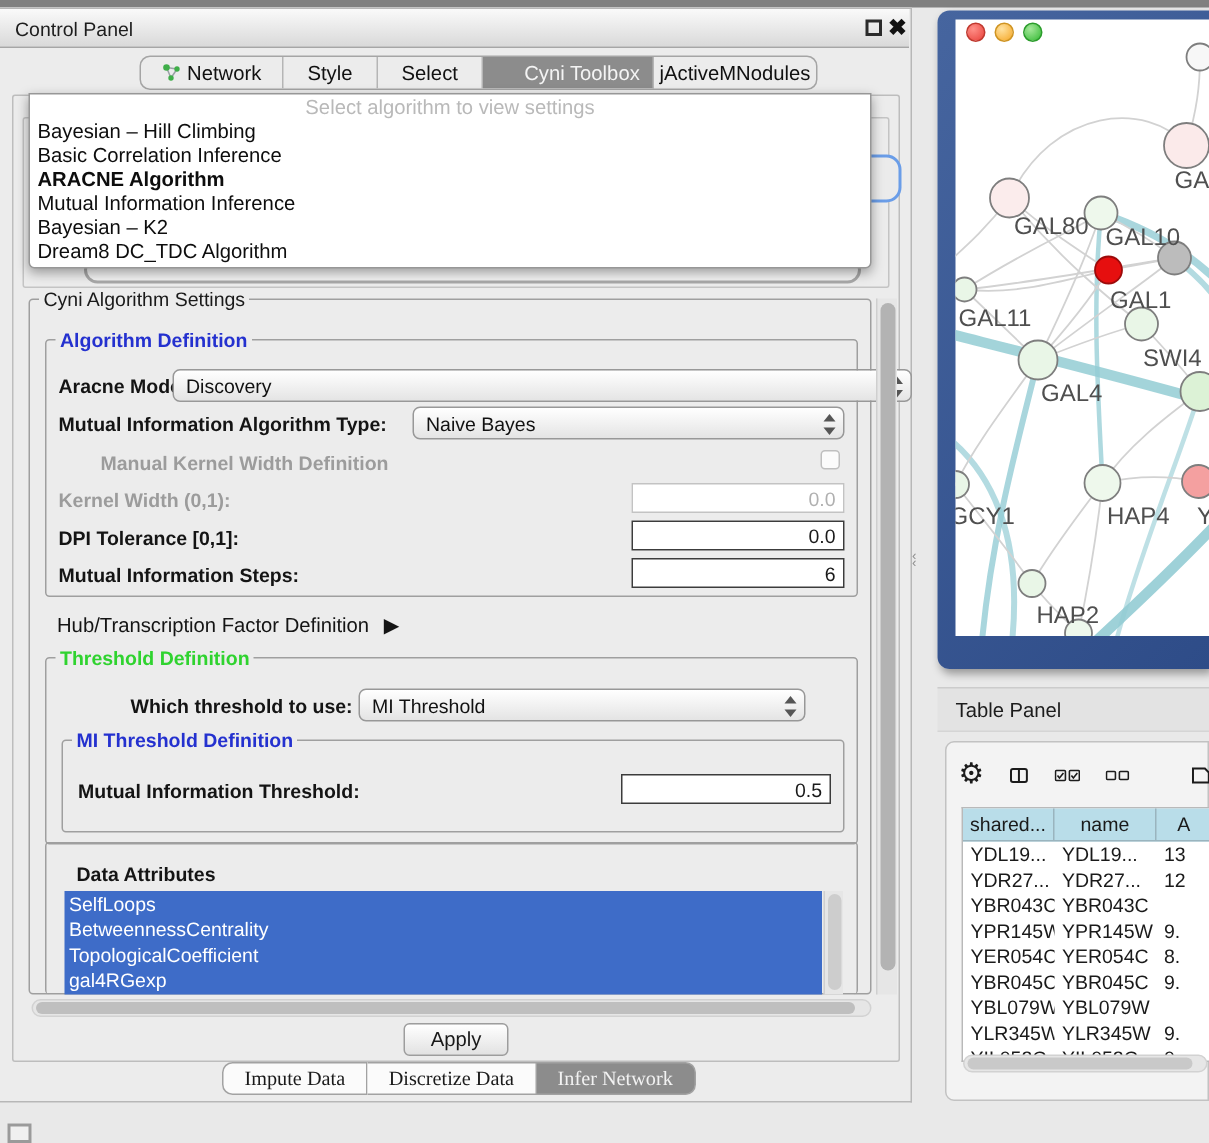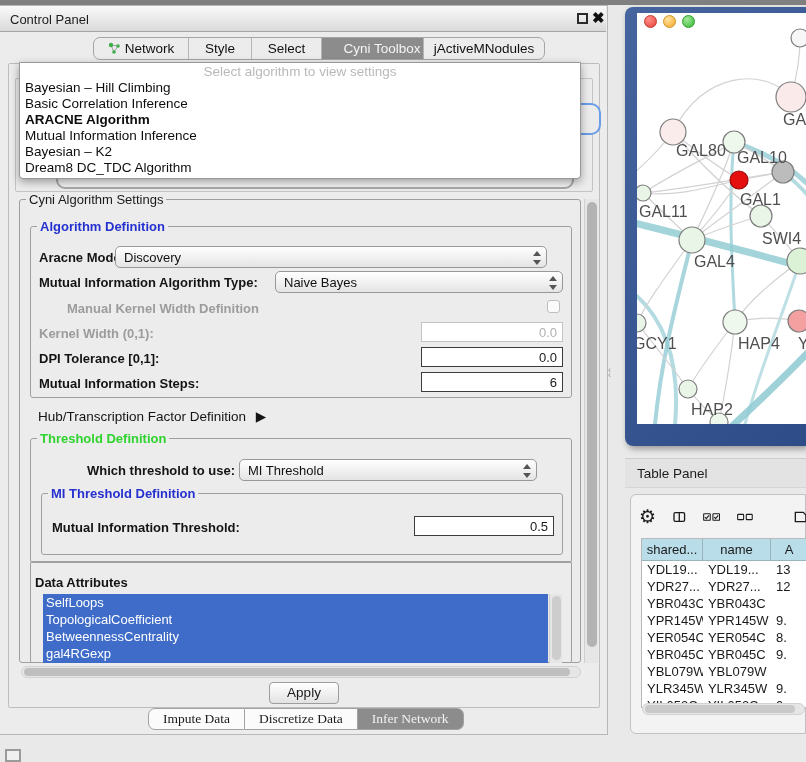--- a/index.html
+++ b/index.html
@@ -141,21 +141,21 @@
           <circle cx="6" cy="10" r="1.8" fill="#3fae49"></circle>
         </svg>
         <span>Network</span>
       </div>
       <div class="tab" style="width:63px;">
         <span>Style</span>
       </div>
       <div class="tab" style="width:70px;">
         <span>Select</span>
       </div>
-      <div class="tab sel" style="width:102px;padding-left:19px;">
+      <div class="tab sel" style="width:114px;padding-left:19px;">
         <span>Cyni Toolbox</span>
       </div>
       <div class="tab" style="width:110px; flex:1;">
         <span>jActiveMNodules</span>
       </div>
     </div>
 
     <div class="abs mainpanel">
 
       <div class="abs ghost-group"></div>
@@ -172,21 +172,21 @@
         <div class="popup-item">Dream8 DC_TDC Algorithm</div>
       </div>
 
       <div class="abs group" style="left:10px; top:135px; width:562px; height:464px;">
         <span class="gtitle" style="left:6px;">Cyni Algorithm Settings</span>
 
         <div class="abs group" style="left:10px; top:26px; width:542px; height:172px;">
           <span class="gtitle blue" style="left:6px;">Algorithm Definition</span>
 
           <div class="abs lbl b" style="left:8px; top:23px;">Aracne Mode:</div>
-          <div class="abs combo" style="left:84px; top:19px; width:432px;">
+          <div class="abs combo" style="left:84px; top:19px; width:493px;">
             <span>Discovery</span>
             <span class="spin"></span>
           </div>
 
           <div class="abs combo" style="left:244px; top:44px; width:288px;">
             <span>Naive Bayes</span>
             <span class="spin"></span>
           </div>
           <div class="abs lbl b" style="left:8px; top:48px;">Mutual Information Algorithm Type:</div>
 
@@ -219,26 +219,26 @@
 
           <div class="abs group" style="left:10px; top:54px; width:522px; height:62px;">
             <span class="gtitle blue" style="left:6px;">MI Threshold Definition</span>
             <div class="abs lbl b" style="left:10px; top:26px;">Mutual Information Threshold:</div>
             <div class="abs field" style="left:372px; top:22px; width:140px;">0.5</div>
           </div>
         </div>
 
         <div class="abs group" style="left:10px; top:361px; width:542px; height:102px; border-bottom:none;">
 
-          <div class="abs lbl b" style="left:4px; top:13px;">Data Attributes</div>
+          <div class="abs lbl b" style="left:20px; top:13px;">Data Attributes</div>
 
           <div class="abs attr-list" style="left:12px; top:32px; width:505px; height:69px;">
             <div class="attr-item">SelfLoops</div>
+            <div class="attr-item">BetweennessCentrality</div>
             <div class="attr-item">TopologicalCoefficient</div>
-            <div class="attr-item">BetweennessCentrality</div>
             <div class="attr-item">gal4RGexp</div>
           </div>
           <div class="abs vscroll" style="left:518px; top:32px; width:13px; height:69px;">
             <div class="vthumb" style="top:2px; height:64px; background:#cdcdcd;"></div>
           </div>
         </div>
       </div>
 
       <div class="abs vscroll" style="left:575px; top:135px; width:14px; height:464px;">
         <div class="vthumb" style="top:3px; height:445px; width:10px;"></div>

